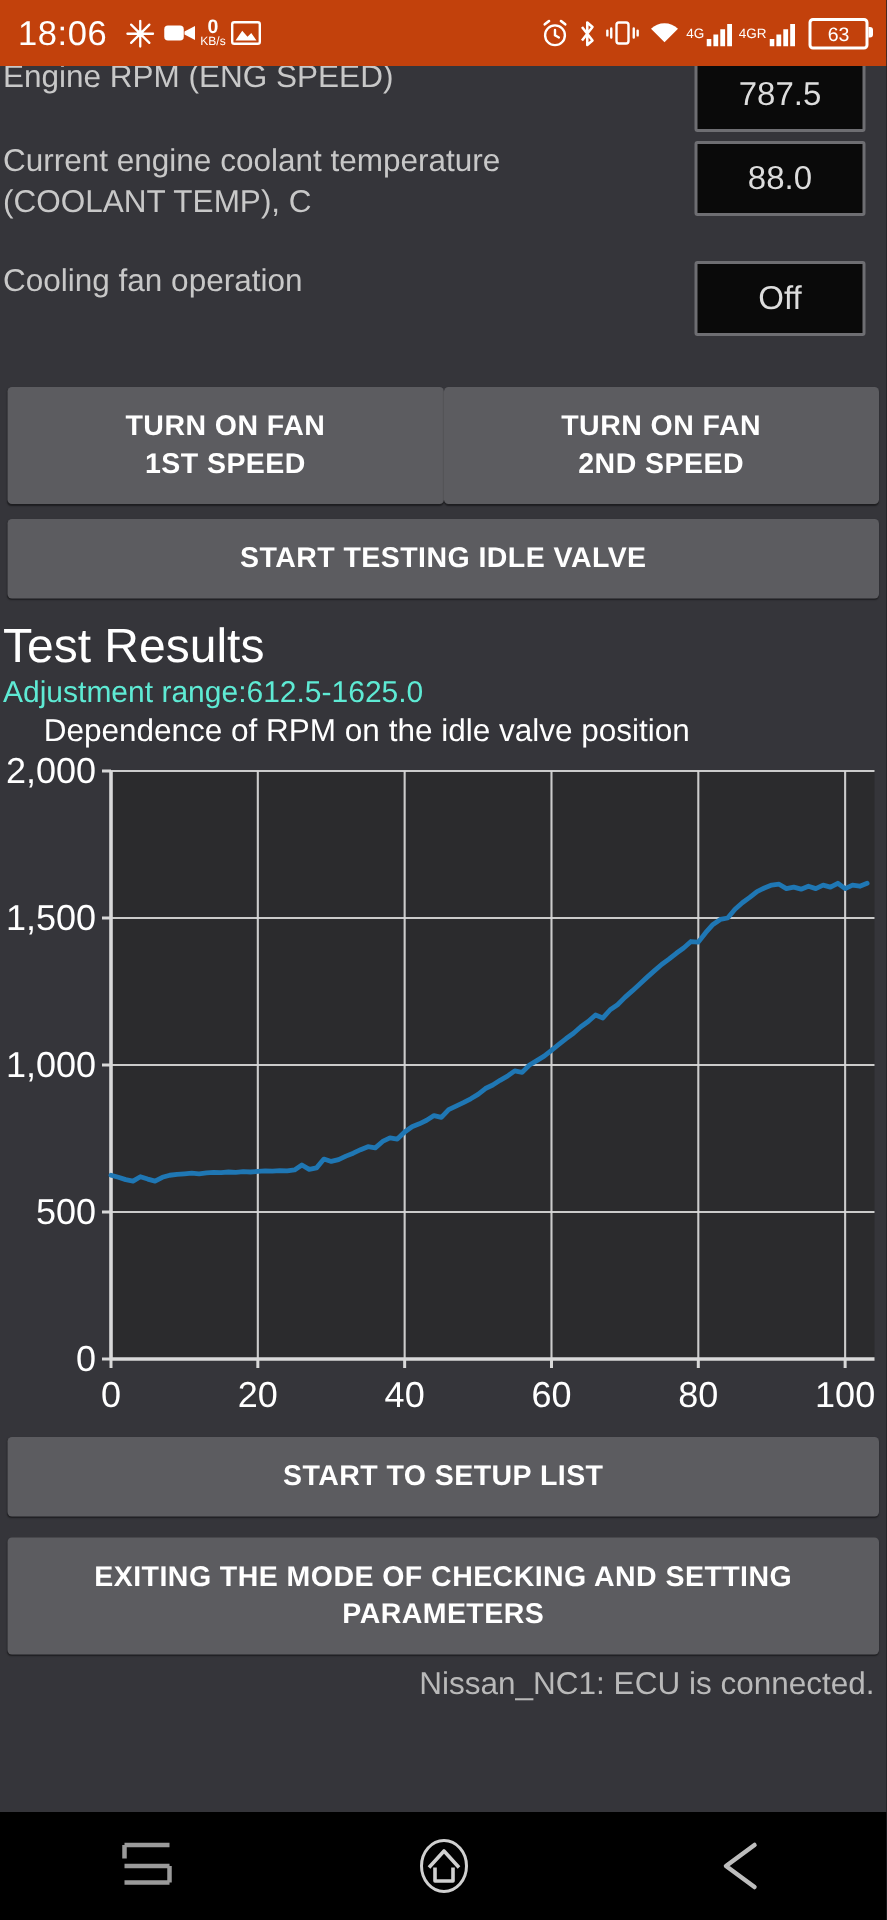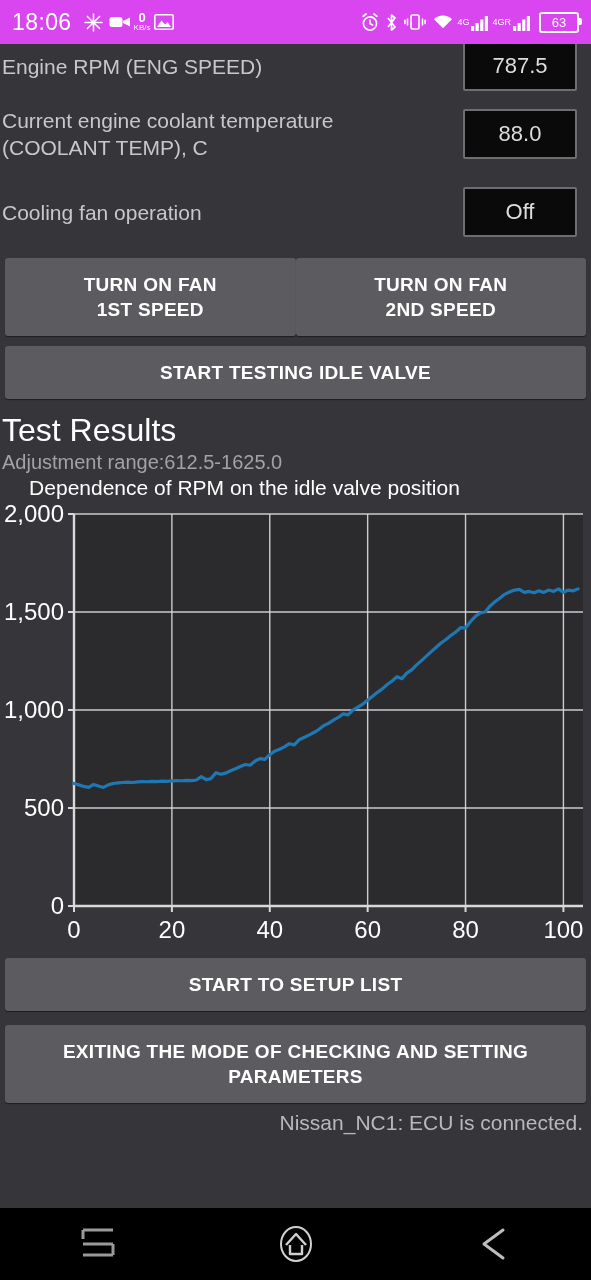--- a/index.html
+++ b/index.html
@@ -21,21 +21,21 @@
     background: #35353a;
     overflow: hidden;
   }
 
   
   .statusbar {
     position: absolute;
     top: 0; left: 0;
     width: 591px;
     height: 44px;
-    background: #d946ef;
+    background: #c2410c;
     display: flex;
     align-items: center;
     justify-content: space-between;
     padding: 0 12px;
     box-sizing: border-box;
     z-index: 20;
   }
   .sb-left, .sb-right {
     display: flex;
     align-items: center;
@@ -100,21 +100,21 @@
     position: absolute;
     top: 38px; left: 0;
     width: 591px;
     height: 1170px;
     background: #35353a;
     overflow: hidden;
   }
 
   .param-row {
     display: flex;
-    align-items: center;
+    align-items: flex-start;
     justify-content: space-between;
     padding: 0 14px 0 0;
     min-height: 62px;
   }
   .param-label {
     color: #c8c8c8;
     font-size: 21px;
     line-height: 27px;
     padding-left: 2px;
     flex: 1;
@@ -156,21 +156,21 @@
   }
   .btn.full { width: calc(100% - 10px); margin: 10px 5px 0 5px; flex: none; box-sizing: border-box; }
 
   .section-title {
     color: #fff;
     font-size: 32px;
     padding: 12px 0 0 2px;
     line-height: 38px;
   }
   .section-sub {
-    color: #a3a3a3;
+    color: #5eead4;
     font-size: 20px;
     padding: 2px 0 0 2px;
   }
 
   
   .chart-wrap {
     position: relative;
     width: 591px;
     height: 470px;
     margin-top: 2px;

